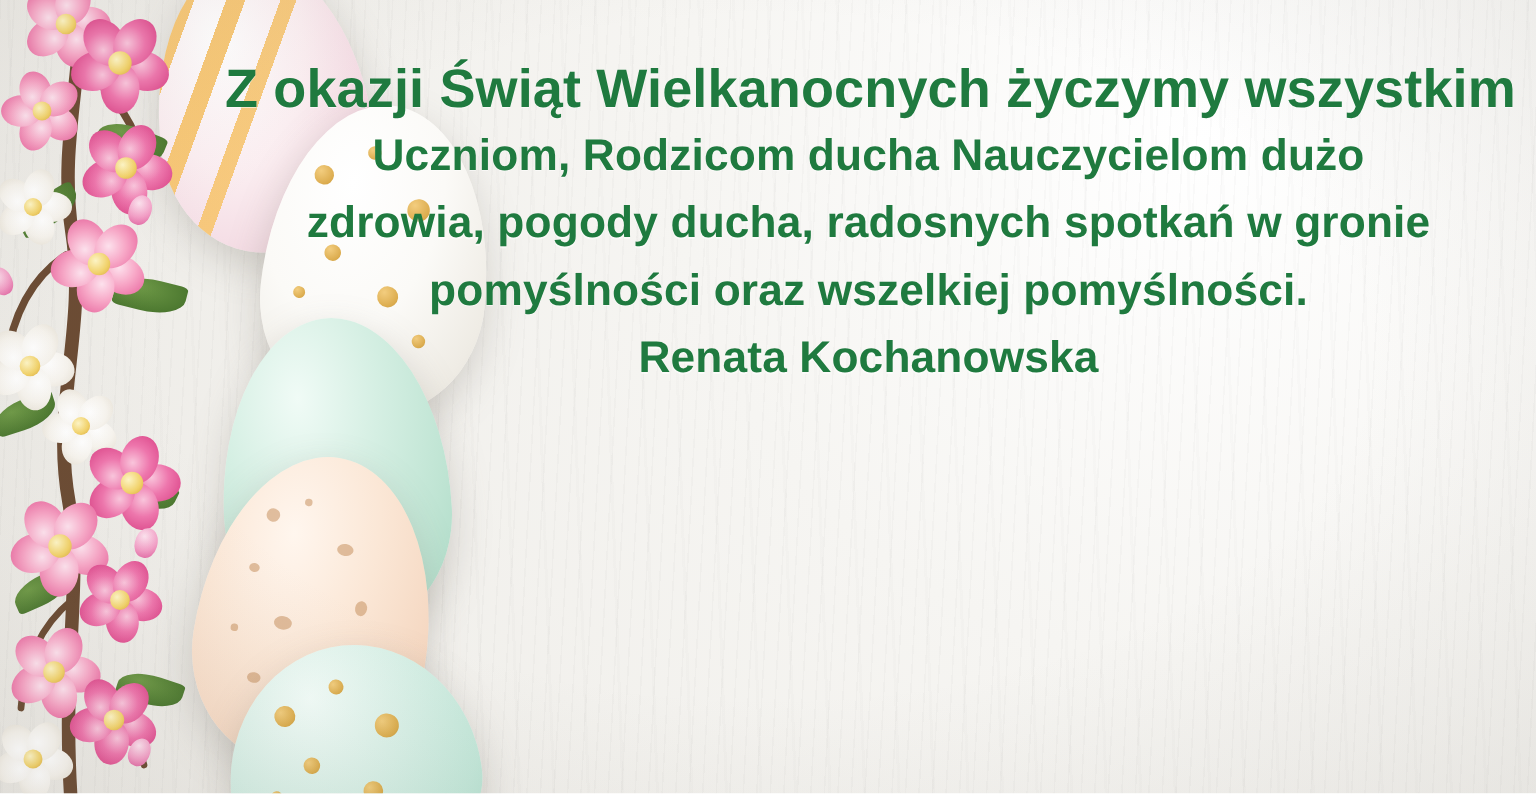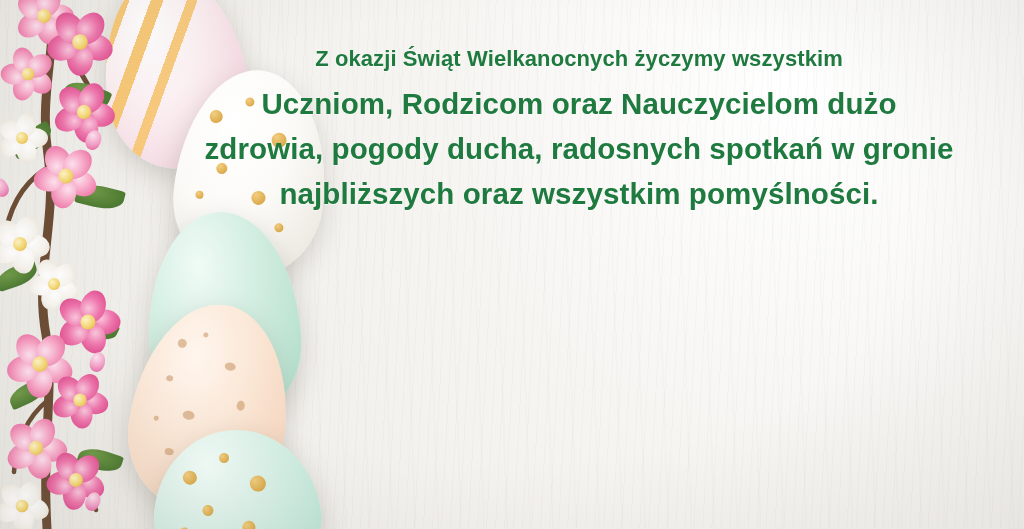--- a/index.html
+++ b/index.html
@@ -140,21 +140,21 @@
     color: #1f7a3f;
     font-weight: 700;
     font-size: 29.5px;
     line-height: 45px;
     letter-spacing: .1px;
     text-shadow: 0 1px 0 rgba(255,255,255,0.55);
   }
   .message .line {
     white-space: nowrap;
   }
-  .message .line.l1 { font-size: 22px; }
+  .message .line.l1 { font-size: 36px; }
 </style>
 </head>
 <body>
 
 <div class="card">
 
   <div class="texture"></div>
 
   <div>
     <div class="egg e1"></div>
@@ -332,18 +332,19 @@
     <div class="bud" style="left:96px; top:150px; width:15px; height:20px; transform:rotate(20deg);"></div>
     <div class="bud" style="left:4px; top:198px; width:14px; height:19px; transform:rotate(-24deg);"></div>
     <div class="bud" style="left:100px; top:372px; width:15px; height:20px; transform:rotate(16deg);"></div>
     <div class="bud" style="left:96px; top:512px; width:14px; height:19px; transform:rotate(24deg);"></div>
   </div>
 
   <div class="vignette"></div>
 
   <div class="message">
     <div class="line l1">Z okazji Świąt Wielkanocnych życzymy wszystkim</div>
-    <div class="line">Uczniom, Rodzicom oraz Nauczycielom dużo</div>
+    <div class="line">Uczniom, Rodzicom ducha Nauczycielom dużo</div>
     <div class="line">zdrowia, pogody ducha, radosnych spotkań w gronie</div>
-    <div class="line">najbliższych oraz wszystkim pomyślności.</div>
+    <div class="line">pomyślności oraz wszelkiej pomyślności.</div>
+    <div class="line">Renata Kochanowska</div>
   </div>
 
 </div>
 
 </body></html>

